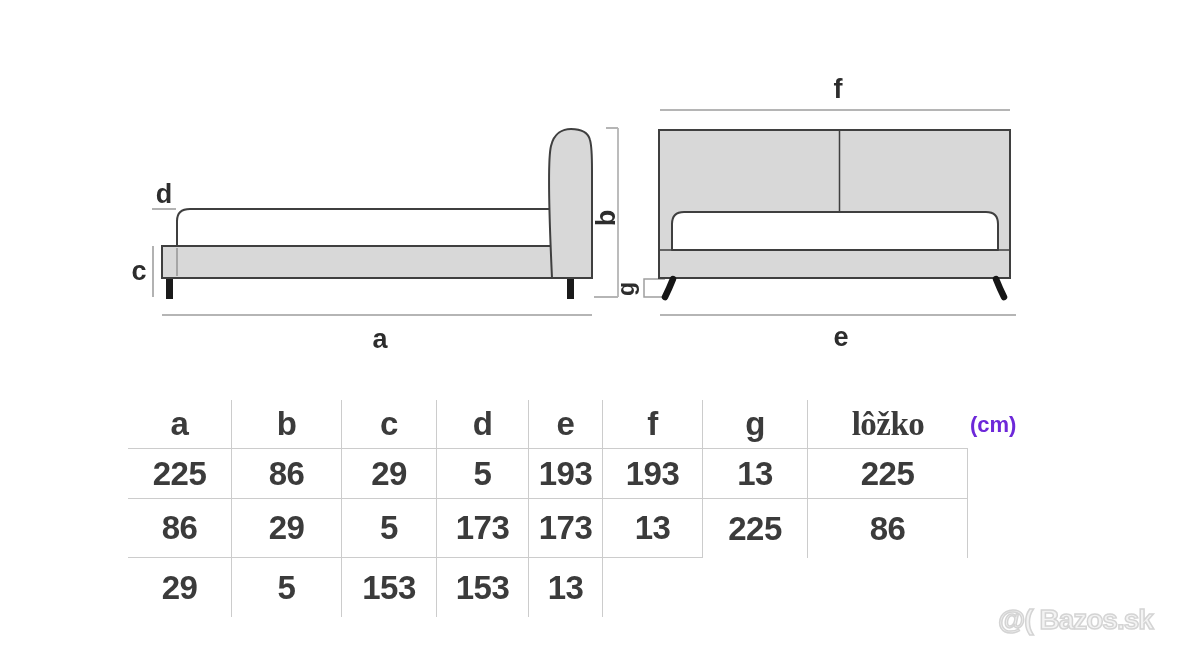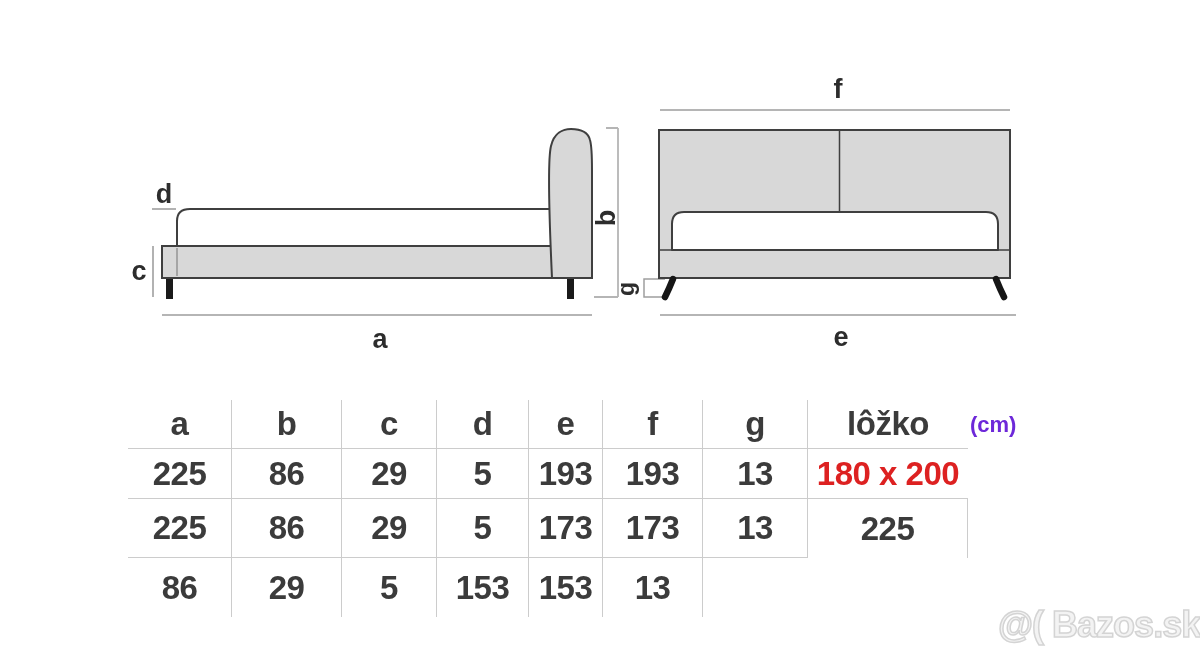--- a/index.html
+++ b/index.html
@@ -16,31 +16,31 @@
     position:absolute;left:128px;top:400px;
     display:grid;
     grid-template-columns:104px 110px 95px 92px 74px 100px 105px 160px;
     grid-template-rows:49px 50px 59px 59px;
     color:#3b3b3b;font-weight:700;font-size:33px;letter-spacing:-0.5px;
   }
   .cell{
     display:flex;align-items:center;justify-content:center;
     border-right:1px solid #cccccc;border-bottom:1px solid #cccccc;
   }
-  .cell.no-r{border-right:none;}
+  .cell.no-r{border-right:none;font-family:Liberation Serif, serif;}
   .cell.no-b{border-bottom:none;}
   .cell.red{color:#dd2121;}
   .unit-note{
     position:absolute;left:970px;top:400px;height:49px;width:80px;
     display:flex;align-items:center;
     font-weight:700;font-size:22px;color:#6d28d9;
   }
   .watermark{
     position:absolute;left:998px;top:604px;width:200px;height:46px;
-    font-weight:700;font-size:36px;letter-spacing:-1px;
+    font-weight:700;font-size:28px;letter-spacing:-1px;
     color:#f3f3f3;-webkit-text-stroke:1.5px #d4d4d4;
     white-space:nowrap;
   }
 </style>
 </head>
 <body>
 
 <div id="canvas">
 
   <svg id="diagram-svg" width="1200" height="380" viewBox="0 0 1200 380">
@@ -104,21 +104,20 @@
     <div class="cell">g</div>
     <div class="cell no-r">lôžko</div>
 
     <div class="cell">225</div>
     <div class="cell">86</div>
     <div class="cell">29</div>
     <div class="cell">5</div>
     <div class="cell">193</div>
     <div class="cell">193</div>
     <div class="cell">13</div>
-    <div class="cell no-r red">180 x 200</div>
 
     <div class="cell">225</div>
     <div class="cell">86</div>
     <div class="cell">29</div>
     <div class="cell">5</div>
     <div class="cell">173</div>
     <div class="cell">173</div>
     <div class="cell">13</div>
 
     <div class="cell no-b">225</div>

